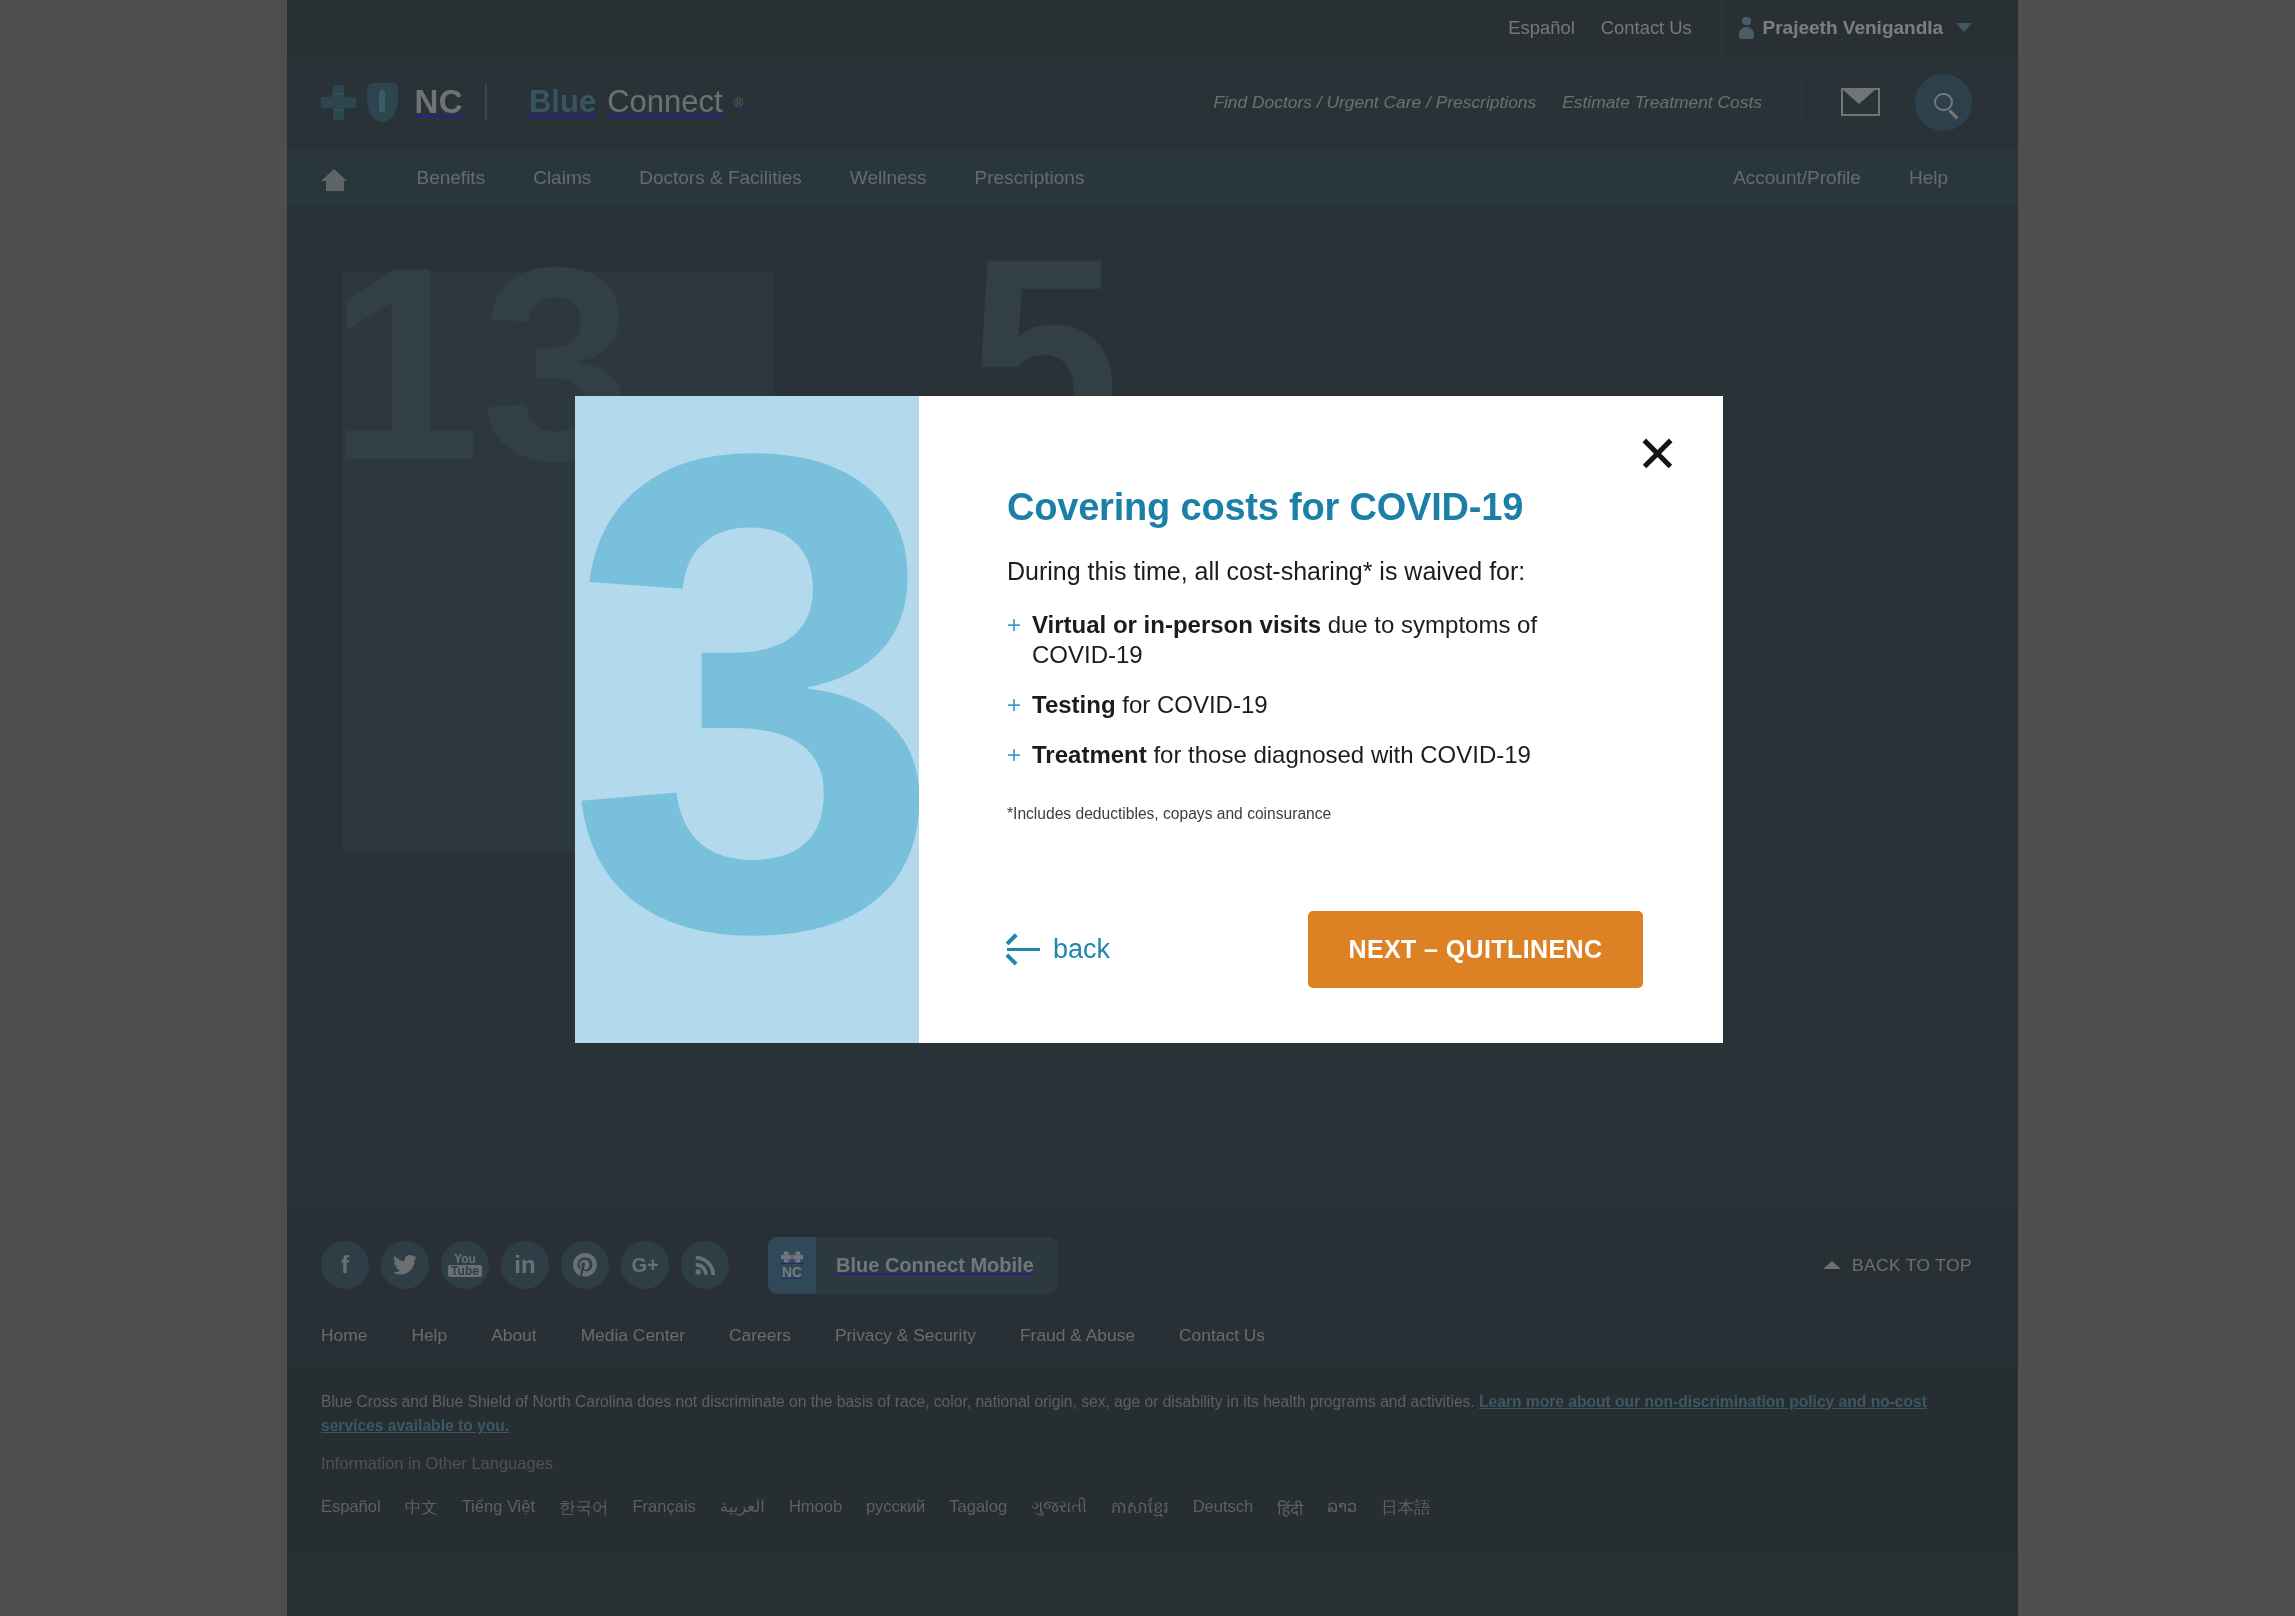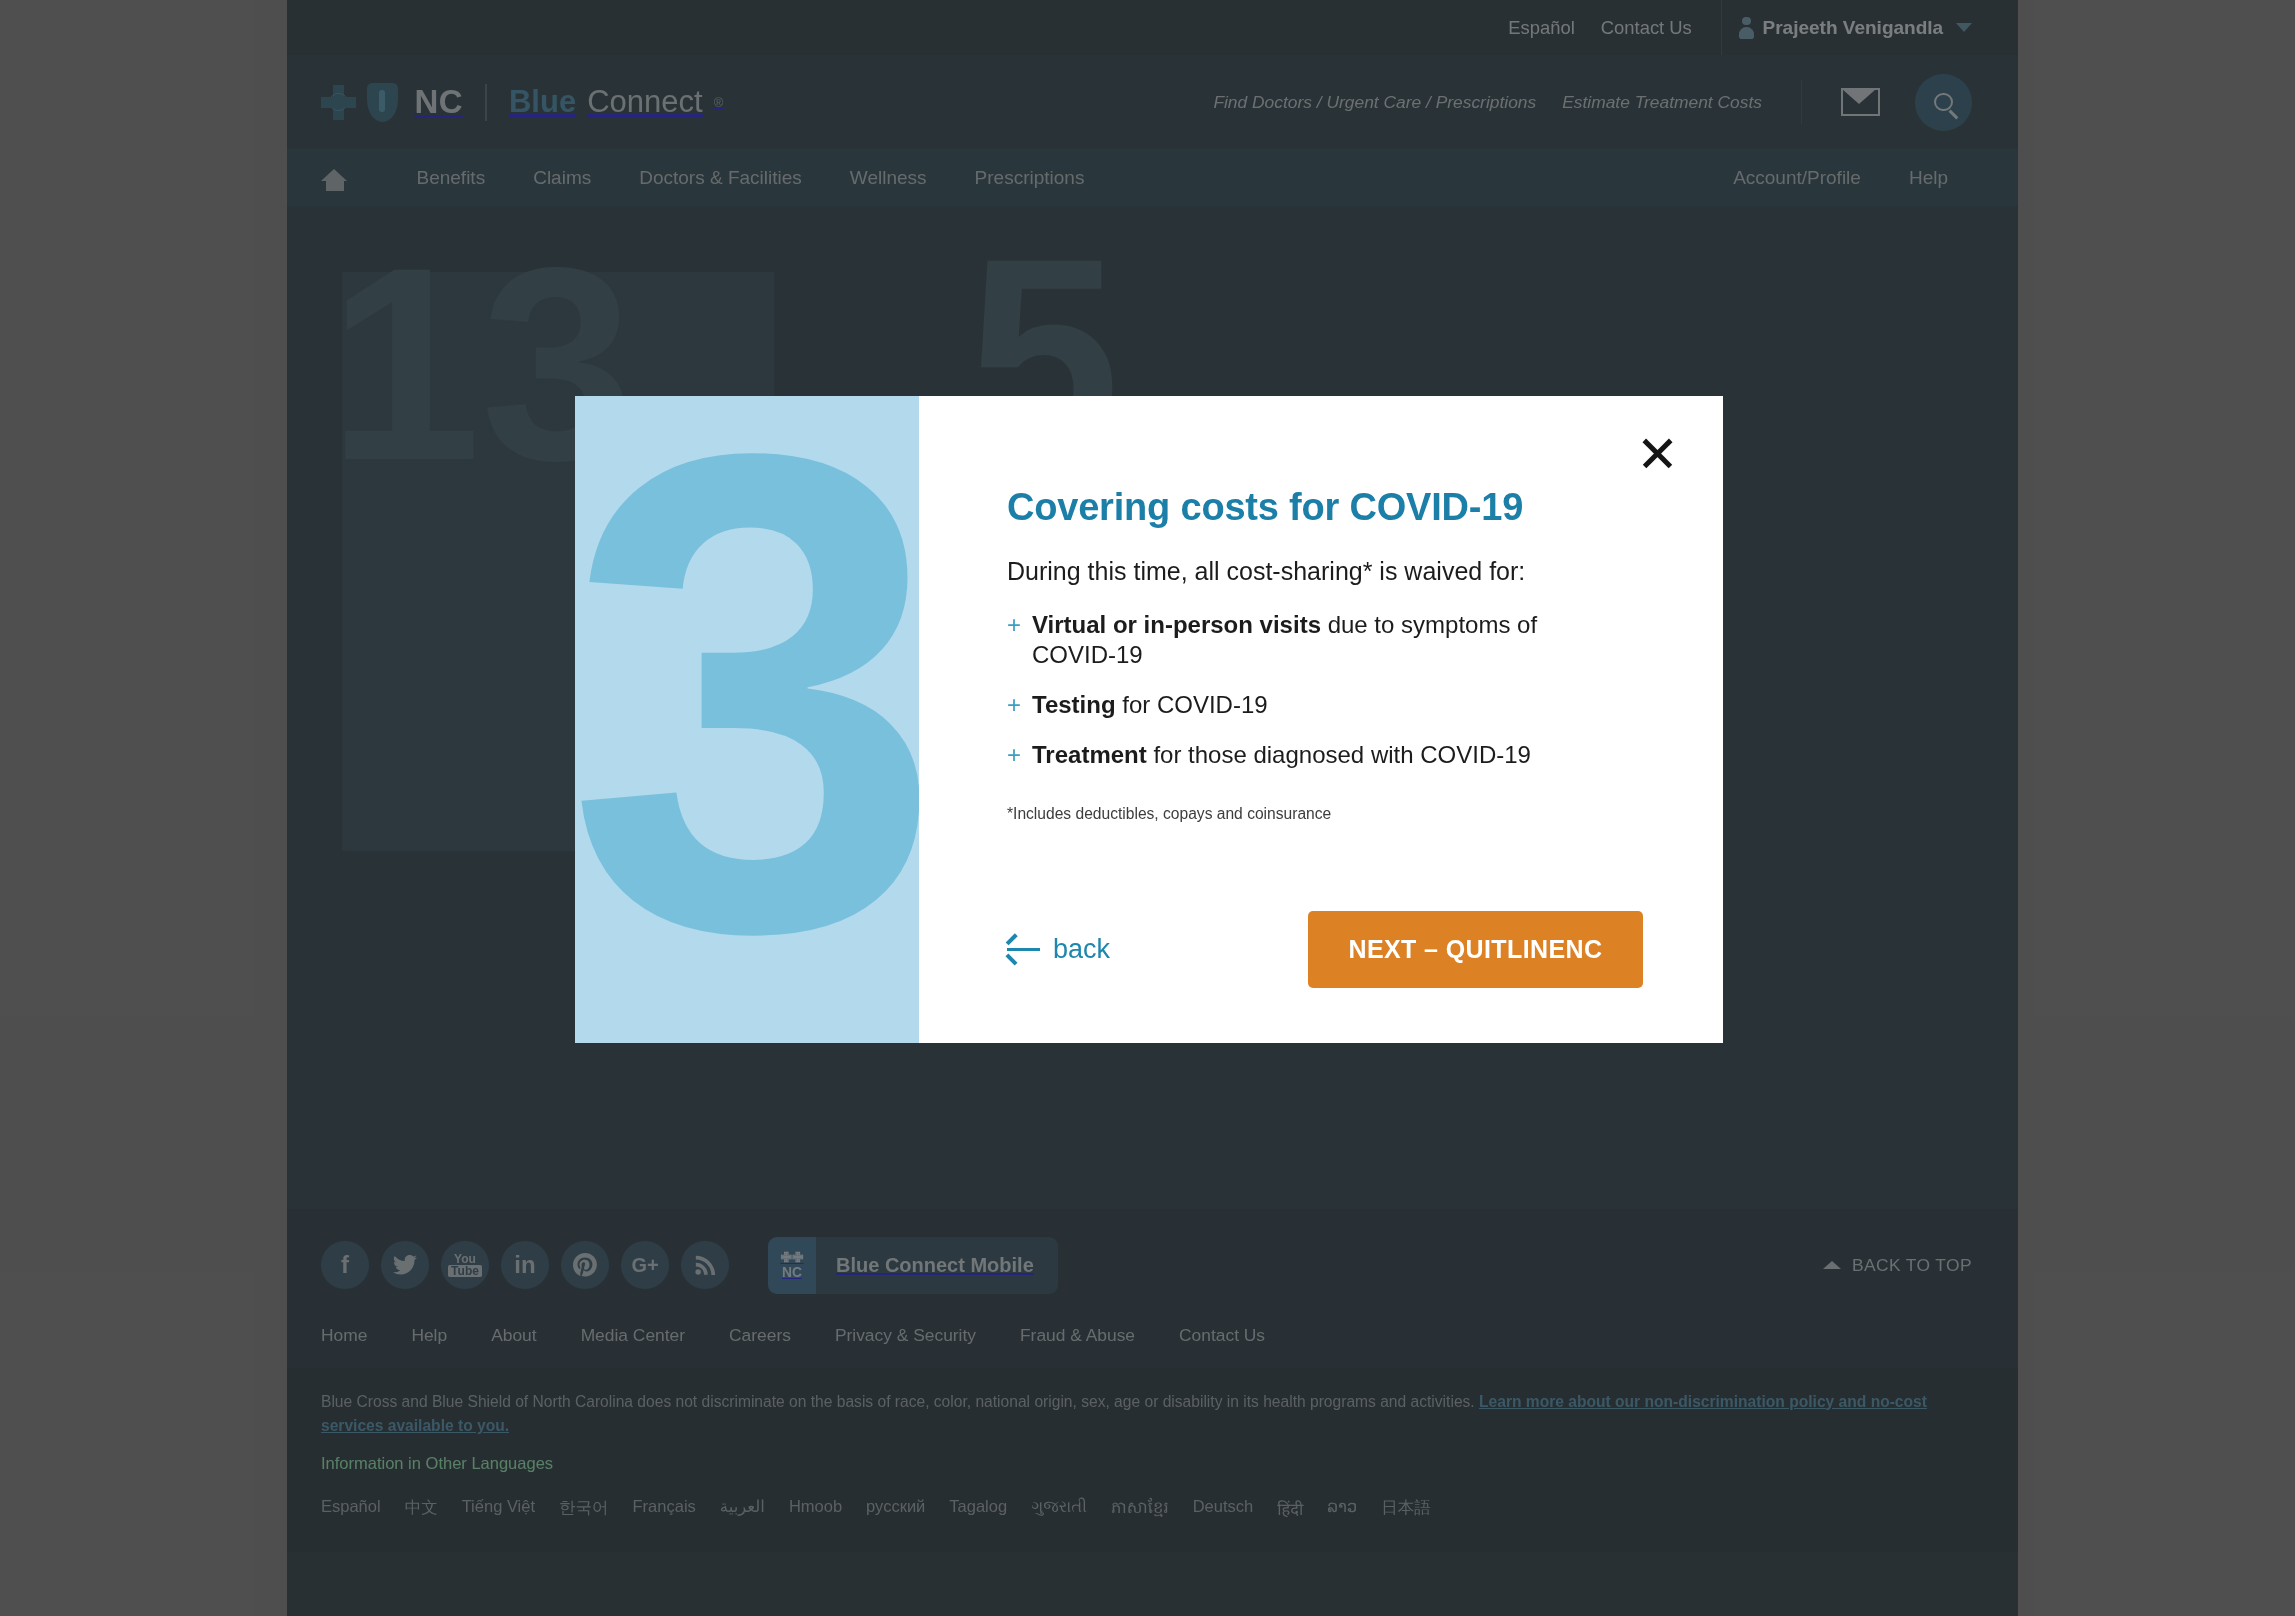--- a/index.html
+++ b/index.html
@@ -100,21 +100,21 @@
   }
   .logo-shield::after {
     content:''; position:absolute; left:12px; top:7.3px;
     width:6.4px; height:22px; border-radius:3.7px; background:#3e8fb0;
   }
   .logo-nc {
     color:#c3ced3; font-size:33px; font-weight:bold; letter-spacing:0.5px;
     margin-left: 5.5px;
   }
   .logo-sep { width:1.8px; height:37px; background:#3b5560; margin:0 11px; }
-  .logo-blue { color:#2a7fa6; font-size:31px; font-weight:bold; }
+  .logo-blue { color:#2a7fa6; font-size:31px; font-weight:bold;margin-left:20px; }
   .logo-connect { color:#b9c5cb; font-size:31px; }
   .logo-tm { color:#8c9aa1; font-size:13px; vertical-align:super; }
 
   .brand-links {
     margin-left: auto;
     display: flex; align-items: center; gap: 26px; font-style: italic;
   }
   .brand-link { color:#b8c3c8; font-size:17.4px; text-decoration:none; white-space:nowrap; }
   .brand-sep { width:0.9px; height:44px; background:#1d3b48; margin:0 13px; }
   .mail-icon {
@@ -241,21 +241,21 @@
     display:flex; gap:0; margin-top: 31px;
   }
   .footer-link {
     color:#aeb9be; font-size:17.4px; text-decoration:none; padding-right:44px;
   }
   .legal-block {
     background:#071820; padding: 22px 46px 31px 34px;
   }
   .legal-text { color:#8e9ba1; font-size:15.6px; line-height:1.6; max-width: 1653px;}
   .legal-text a { color:#3a86ab; text-decoration:underline; font-weight:bold; }
-  .lang-head { color:#86efac; font-size:16.5px; margin-top:14.7px; }
+  .lang-head { color:#737373; font-size:16.5px; margin-top:14.7px; }
   .lang-row { display:flex; flex-wrap:wrap; gap:0; margin-top:24px; }
   .lang-link { color:#8e9ba1; font-size:16.5px; text-decoration:none; padding-right:24px; }
   .copyright { color:#a0abb0; font-size:16.5px; margin-top:48px; }
 
   
   #dim {
     position:absolute; left:0; top:0; width:2296px; height:1616px;
     background: rgba(60,60,60,0.62);
     z-index: 50;
   }

